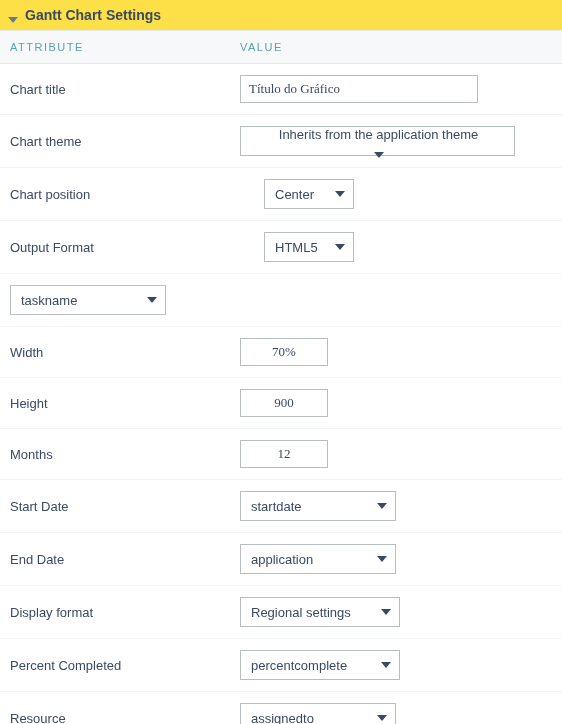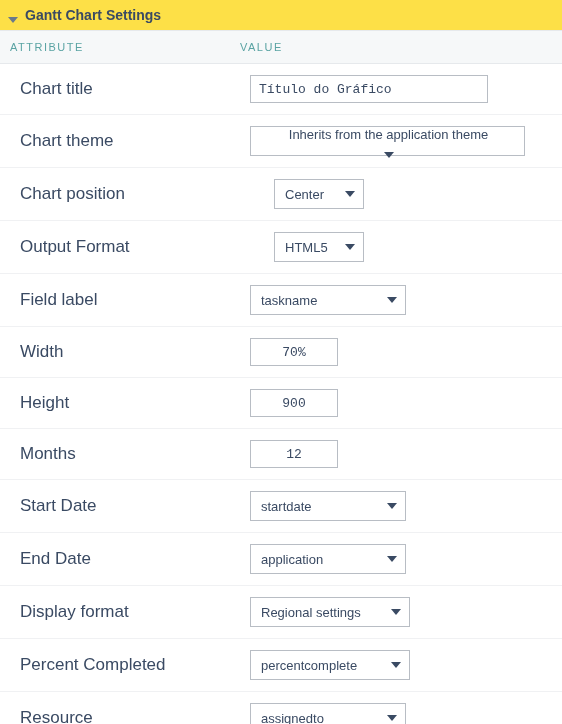--- a/index.html
+++ b/index.html
@@ -47,31 +47,30 @@
   .row {
     display: flex;
     align-items: center;
     border-bottom: 1px solid #f0f1f3;
     padding: 11px 0 11px 10px;
     min-height: 48px;
   }
   .row .label {
     width: 230px;
     color: #3a4a63;
-    font-size: 17px;
-    margin-left: 10px;
+    font-size: 13px;
   }
   .row .field { flex: 1; }
   input[type="text"] {
     border: 1px solid #b8bdc4;
     height: 28px;
     padding: 0 8px;
     font-size: 13px;
     color: #3a4a63;
-    font-family: Liberation Mono, monospace;
+    font-family: Liberation Serif, serif;
   }
   input.num { text-align: center; width: 88px; }
   input.wide { width: 238px; }
   .sel {
     display: inline-flex;
     align-items: center;
     justify-content: space-between;
     border: 1px solid #b8bdc4;
     height: 30px;
     padding: 0 8px 0 10px;
@@ -139,21 +138,20 @@
     <div class="label">Output Format</div>
     <div class="field">
       <div class="sel w-90">
         <span>HTML5</span>
         <span class="caret"></span>
       </div>
     </div>
   </div>
 
   <div class="row">
-    <div class="label">Field label</div>
     <div class="field">
       <div class="sel w-150">
         <span>taskname</span>
         <span class="caret"></span>
       </div>
     </div>
   </div>
 
   <div class="row">
     <div class="label">Width</div>

